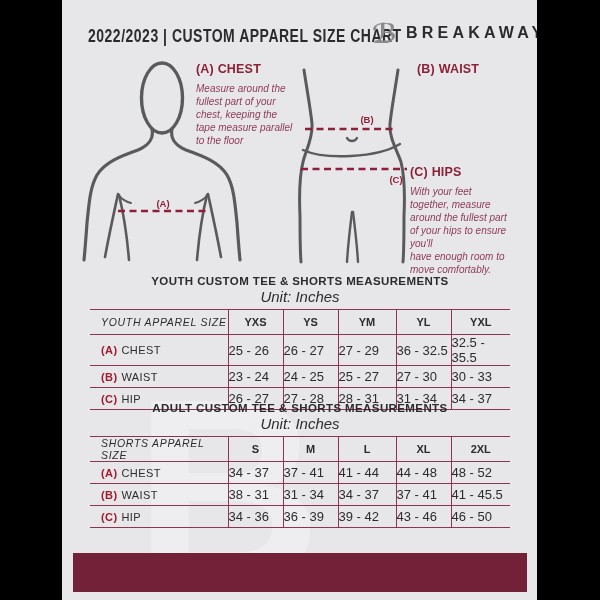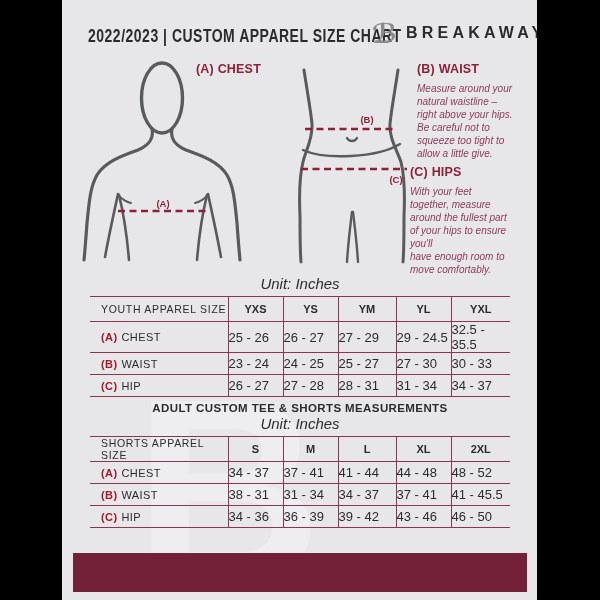--- a/index.html
+++ b/index.html
@@ -41,21 +41,21 @@
   .adult-block{top:402px;}
   .tbl-title{font-size:11.5px;font-weight:800;color:#2c2c2e;text-align:center;letter-spacing:.4px;line-height:13px;}
   .tbl-unit{font-size:15px;font-style:italic;color:#2d2d2f;text-align:center;margin-top:2px;line-height:13px;}
   table.size-table{border-collapse:collapse;table-layout:fixed;width:420px;margin-top:6px;}
   .size-table th,.size-table td{border-top:1.5px solid #8d3550;border-bottom:1.5px solid #8d3550;
       padding:0;color:#2c2c2e;}
   .size-table th+th,.size-table td+td{border-left:1.5px solid #8d3550;}
   .size-table th{height:24px;font-size:11px;font-weight:700;text-align:center;}
   .size-table td{height:21px;font-size:13px;text-align:left;}
   .size-table .lbl{text-align:left;padding-left:11px;}
-  .size-table th.lbl{font-weight:400;font-size:10.5px;letter-spacing:.7px;}
+  .size-table th.lbl{font-weight:400;font-size:10.5px;letter-spacing:.7px;font-style:italic;}
   .size-table td.lbl{font-size:11px;letter-spacing:.4px;}
   .mk{color:#a01b31;font-weight:800;margin-right:4px;}
 
   
   .footer-bar{position:absolute;left:11px;top:553px;width:454px;height:39px;background:#722138;z-index:2;}
 </style>
 </head>
 <body>
 
 <div class="stage">
@@ -91,42 +91,42 @@
       <path class="outline" stroke-width="2.4" d="M 55,150 C 53,166 51,183 50,200"></path>
       <path class="outline" stroke-width="2.4" d="M 56,150 C 58,166 60,183 61,200"></path>
       <line class="dashline" x1="8" y1="67" x2="96" y2="67"></line>
       <text class="marker-label" x="70" y="61" text-anchor="middle">(B)</text>
       <line class="dashline" x1="4" y1="107" x2="110" y2="107"></line>
       <text class="marker-label" x="99" y="121" text-anchor="middle">(C)</text>
     </svg>
 
     <div class="guide guide-a">
       <div class="guide-heading">(A) CHEST</div>
+      <div class="guide-body">Measure around the
+fullest part of your
+chest, keeping the
+tape measure parallel
+to the floor</div>
     </div>
     <div class="guide guide-b">
       <div class="guide-heading">(B) WAIST</div>
-      <div class="guide-body">Measure around your
-natural waistline –
-right above your hips.
-Be careful not to
-squeeze too tight to
-allow a little give.</div>
     </div>
     <div class="guide guide-c">
       <div class="guide-heading">(C) HIPS</div>
       <div class="guide-body">With your feet
 together, measure
 around the fullest part
 of your hips to ensure
 you'll
 have enough room to
 move comfortably.</div>
     </div>
 
     <section class="table-block youth-block">
+      <div class="tbl-title">YOUTH CUSTOM TEE &amp; SHORTS MEASUREMENTS</div>
       <div class="tbl-unit">Unit: Inches</div>
       <table class="size-table">
         <colgroup>
             <col style="width:138px">
             <col style="width:55px">
             <col style="width:55px">
             <col style="width:58px">
             <col style="width:55px">
             <col style="width:59px">
           </colgroup>
@@ -137,21 +137,21 @@
           <th>YS</th>
           <th>YM</th>
           <th>YL</th>
           <th>YXL</th>
         </tr>
         <tr>
           <td class="lbl"><span class="mk">(A)</span><span>CHEST</span></td>
           <td>25 - 26</td>
           <td>26 - 27</td>
           <td>27 - 29</td>
-          <td>29 - 24.5</td>
+          <td>36 - 32.5</td>
           <td>32.5 - 35.5</td>
         </tr>
         <tr>
           <td class="lbl"><span class="mk">(B)</span><span>WAIST</span></td>
           <td>23 - 24</td>
           <td>24 - 25</td>
           <td>25 - 27</td>
           <td>27 - 30</td>
           <td>30 - 33</td>
         </tr>

